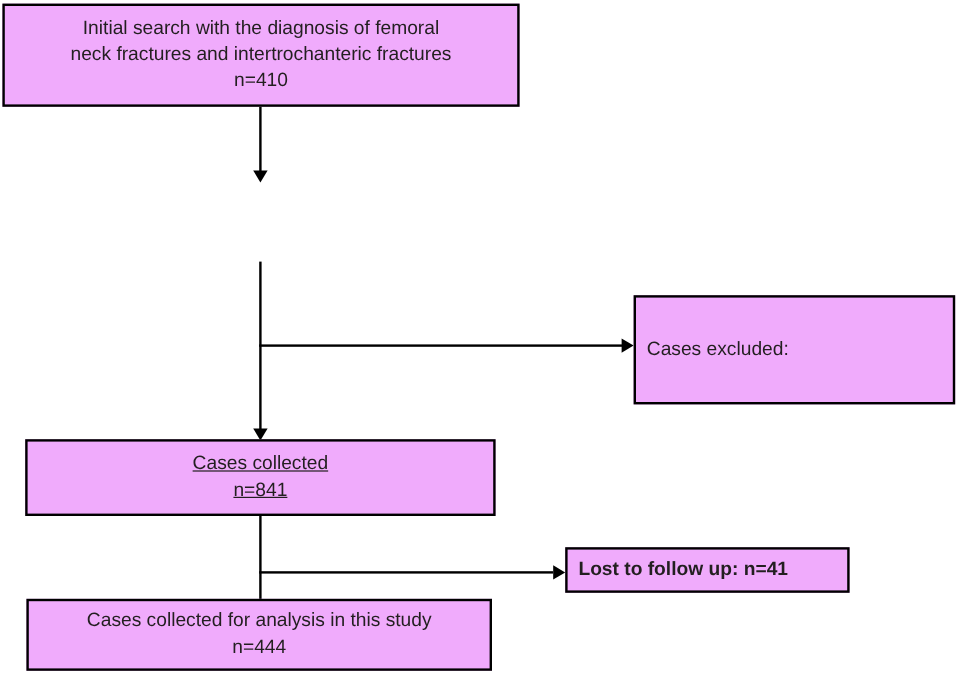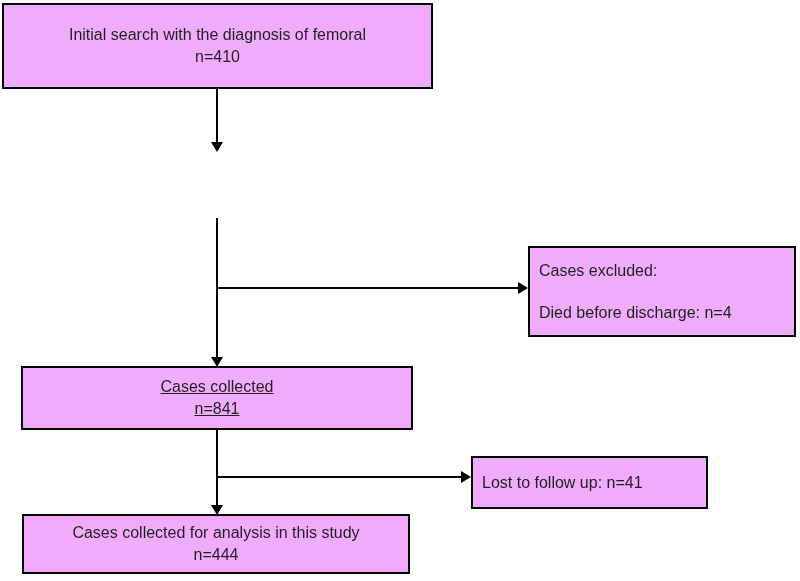--- a/index.html
+++ b/index.html
@@ -58,46 +58,46 @@
     border-top: 6px solid transparent;
     border-bottom: 6px solid transparent;
     border-left: 10px solid #000000;
   }
 
   
   #node-initial-search { left: 2px;   top: 3px;   width: 431px; height: 86px; }
   #node-after-dupes    { left: 44px;  top: 152px; width: 344px; height: 66px; }
   #node-excluded       { left: 528px; top: 246px; width: 268px; height: 91px; }
   #node-collected      { left: 21px;  top: 366px; width: 392px; height: 64px; text-decoration: underline; }
-  #node-lost-followup  { left: 471px; top: 456px; width: 237px; height: 53px; }
-  #node-final          { left: 22px;  top: 514px; width: 388px; height: 60px; }
+  #node-lost-followup  { left: 471px; top: 456px; width: 237px; height: 38px; font-weight: bold; }
+  #node-final          { left: 22px;  top: 499px; width: 388px; height: 60px; }
 </style>
 </head>
 <body>
 
 <div id="canvas">
 
   <div class="node center" id="node-initial-search">
     <span class="line">Initial search with the diagnosis of femoral</span>
+    <span class="line">neck fractures and intertrochanteric fractures</span>
     <span class="line">n=410</span>
   </div>
 
   <div class="vline" style="left:216px; top:89px; height:54px;"></div>
   <div class="arrow-down" style="left:211px; top:142px;"></div>
 
 
   <div class="vline" style="left:216px; top:218px; height:142px;"></div>
   <div class="arrow-down" style="left:211px; top:357px;"></div>
 
   <div class="hline" style="left:216px; top:287px; width:303px;"></div>
   <div class="arrow-right" style="left:518px; top:282px;"></div>
 
   <div class="node left" id="node-excluded">
     <span class="line">Cases excluded:</span>
-    <span class="line">Died before discharge: n=4</span>
   </div>
 
   <div class="node center" id="node-collected">
     <span class="line">Cases collected</span>
     <span class="line">n=841</span>
   </div>
 
   <div class="vline" style="left:216px; top:430px; height:78px;"></div>
   <div class="arrow-down" style="left:211px; top:505px;"></div>
 

